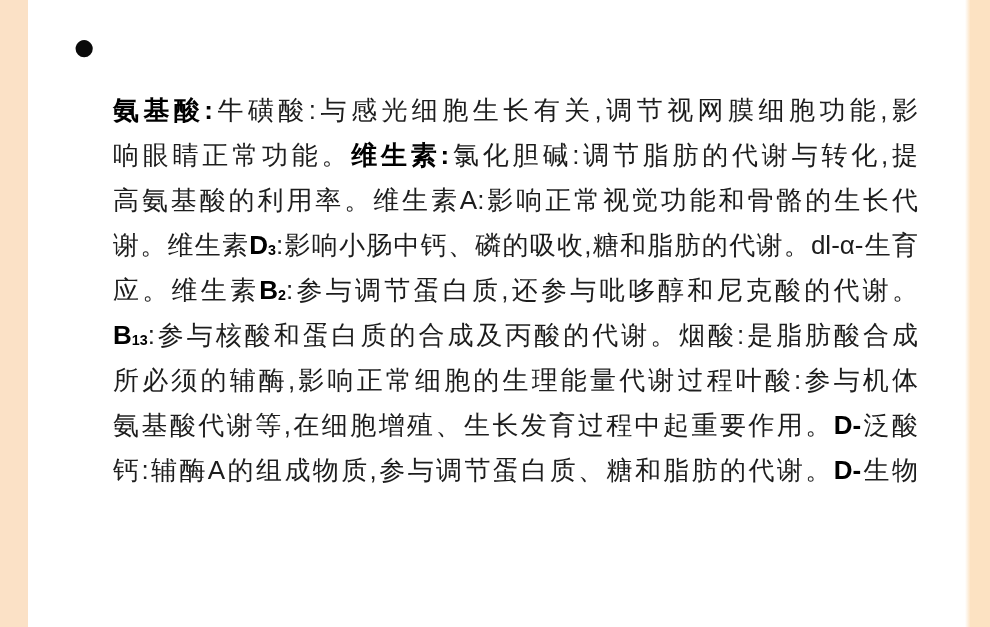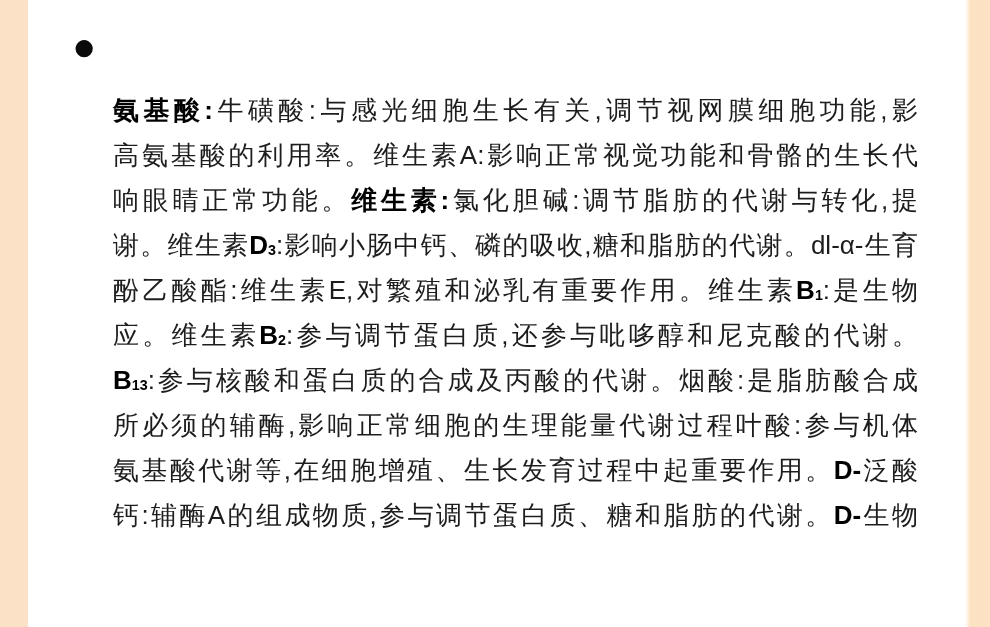--- a/index.html
+++ b/index.html
@@ -77,23 +77,22 @@
 <div class="page">
   <div class="strip-left"></div>
   <div class="strip-right"></div>
 
   <div class="heading">
     <span class="bullet">●</span>
   </div>
 
   <div class="paragraph" id="paragraph">
       <div class="pline"><span class="b">氨基酸:</span><span>牛磺酸:与感光细胞生长有关,调节视网膜细胞功能,影</span></div>
+      <div class="pline"><span>响眼睛正常功能。</span><span class="b">维生素:</span><span>氯化胆碱:调节脂肪的代谢与转化,提</span></div>
       <div class="pline"><span>高氨基酸的利用率。维生素A:影响正常视觉功能和骨骼的生长代</span></div>
-      <div class="pline"><span>响眼睛正常功能。</span><span class="b">维生素:</span><span>氯化胆碱:调节脂肪的代谢与转化,提</span></div>
       <div class="pline"><span>谢。维生素</span><span class="b">D</span><span class="b sub">3</span><span>:影响小肠中钙、磷的吸收,糖和脂肪的代谢。dl-α-生育</span></div>
-      <div class="pline"><span>酚乙酸酯:维生素E,对繁殖和泌乳有重要作用。维生素</span><span class="b">B</span><span class="b sub">1</span><span>:是生物</span></div>
       <div class="pline"><span>应。维生素</span><span class="b">B</span><span class="b sub">2</span><span>:参与调节蛋白质,还参与吡哆醇和尼克酸的代谢。</span></div>
       <div class="pline"><span class="b">B</span><span class="b sub">13</span><span>:参与核酸和蛋白质的合成及丙酸的代谢。烟酸:是脂肪酸合成</span></div>
       <div class="pline"><span>所必须的辅酶,影响正常细胞的生理能量代谢过程叶酸:参与机体</span></div>
       <div class="pline"><span>氨基酸代谢等,在细胞增殖、生长发育过程中起重要作用。</span><span class="b">D-</span><span>泛酸</span></div>
       <div class="pline"><span>钙:辅酶A的组成物质,参与调节蛋白质、糖和脂肪的代谢。</span><span class="b">D-</span><span>生物</span></div>
     </div>
 </div>
 
 </body></html>

